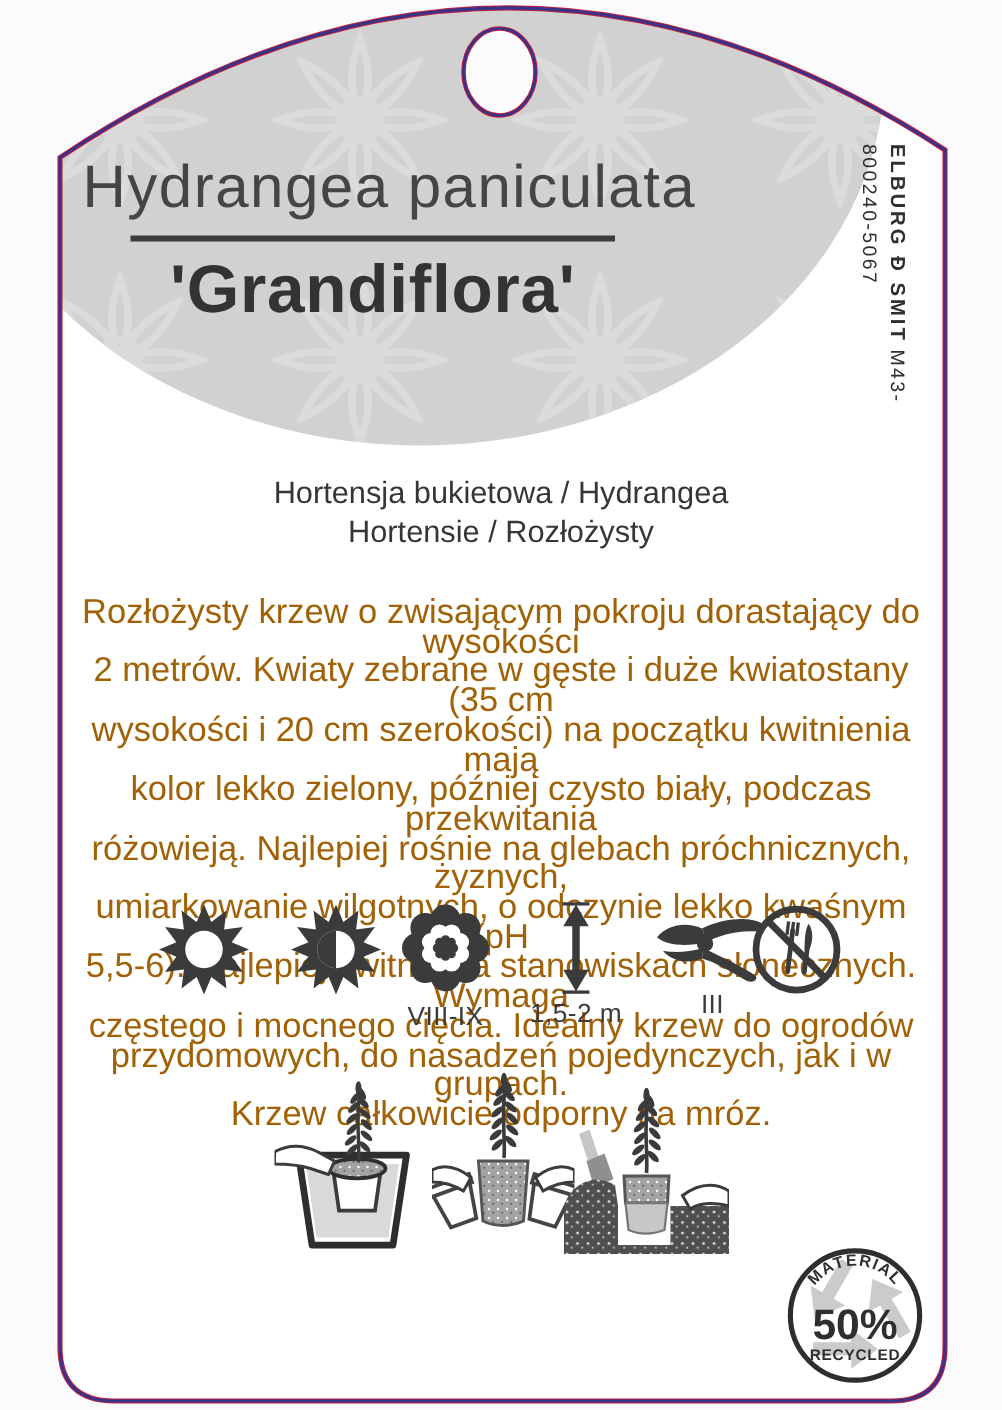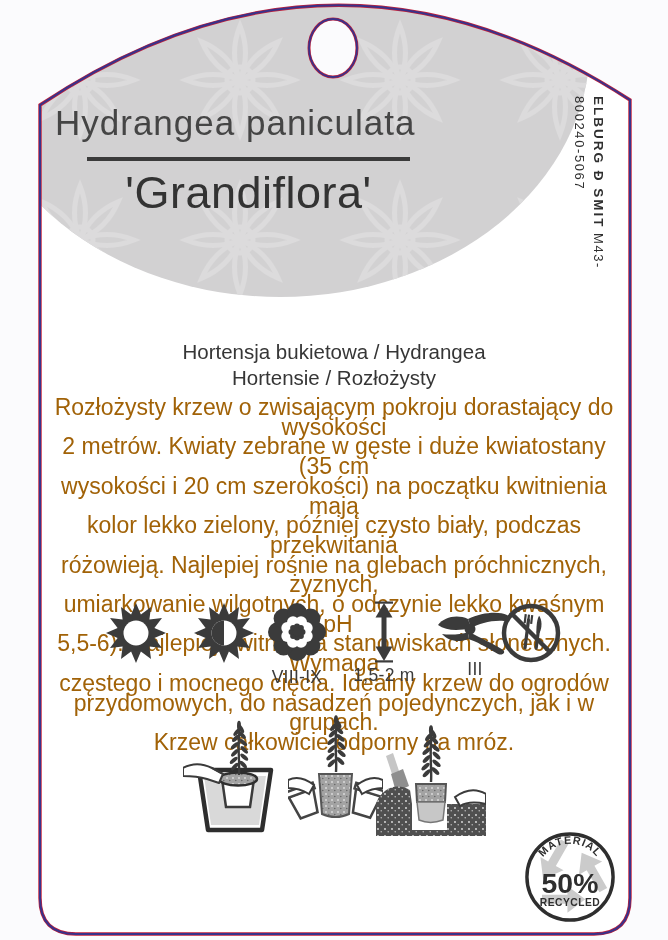--- a/index.html
+++ b/index.html
@@ -8,37 +8,37 @@
     position:relative;width:668px;height:940px;margin:0 auto;
     background:#fbfbfd;overflow:hidden;
     font-family:"Liberation Sans",sans-serif;color:#3b3b3b;
   }
   .stage svg{display:block;}
   .base-svg{position:absolute;left:0;top:0;z-index:0;}
   .layer{position:absolute;z-index:2;}
 
   .botanical{
     left:55px;top:103px;width:420px;
-    font-size:35px;letter-spacing:1px;color:#454545;font-weight:400;
+    font-size:40px;letter-spacing:1px;color:#454545;font-weight:400;
   }
   .rule{left:87px;top:157px;width:323px;height:3.5px;background:#3b3b3b;}
   .cultivar{
     left:87px;top:167px;width:323px;text-align:center;
-    font-size:45px;font-weight:normal;color:#333;letter-spacing:0.5px;
+    font-size:45px;font-weight:bold;color:#333;letter-spacing:0.5px;
   }
   .side-text{
     left:570px;top:96px;height:190px;
     writing-mode:vertical-rl;text-orientation:mixed;
     color:#2f2f2f;line-height:1.15;
   }
   .side-text .brand{font-weight:bold;font-size:13.5px;letter-spacing:2px;}
   .side-text .code{font-size:13px;letter-spacing:1.6px;}
 
   .common-names{
-    left:40px;top:339px;width:588px;text-align:center;
+    left:40px;top:316px;width:588px;text-align:center;
     font-size:20.5px;line-height:26px;color:#363636;
   }
   .description{
     left:44px;top:398px;width:580px;text-align:center;
     font-size:23px;line-height:19.7px;color:#a16207;
     white-space:pre-line;
   }
 
   .icon-block{position:absolute;z-index:2;text-align:center;}
   .icon-block svg{margin:0 auto;}

